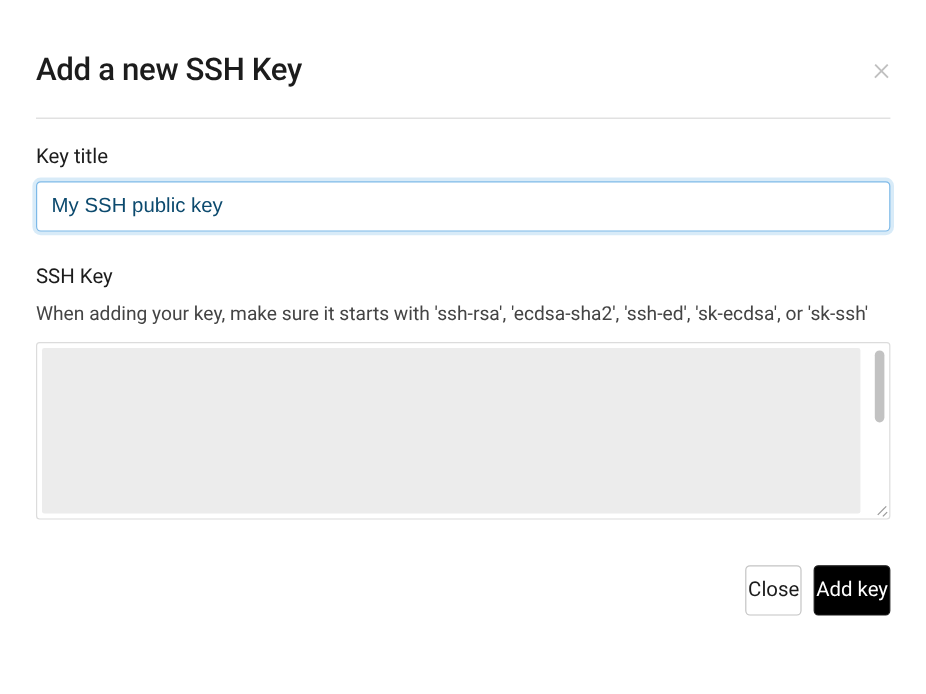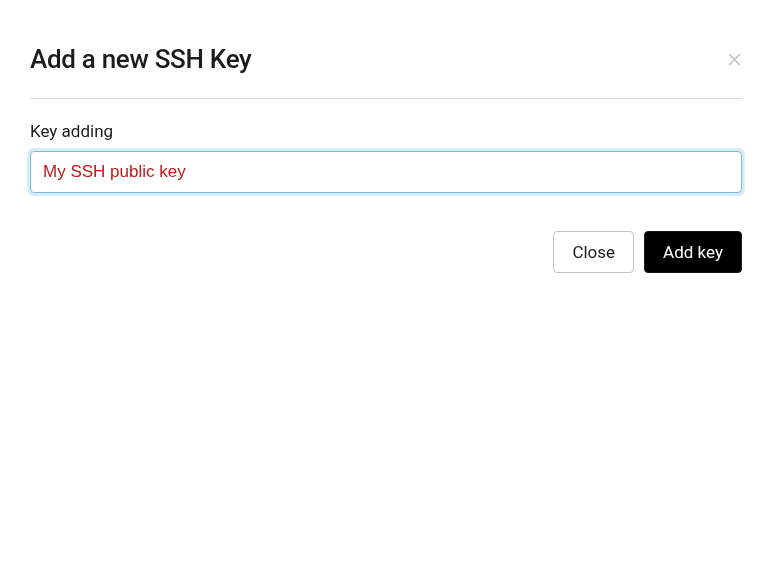--- a/index.html
+++ b/index.html
@@ -52,21 +52,21 @@
     .field-helper {
       font-size: 16px;
       color: #444;
       margin-bottom: 12px;
       line-height: 1.4;
     }
     .text-input {
       width: 100%;
       padding: 10px 12px;
       font-size: 17px;
-      color: #b91c1c;
+      color: #0c4a6e;
       border: 1px solid #7db9e8;
       border-radius: 4px;
       outline: none;
       box-shadow: 0 0 0 3px rgba(142, 197, 235, 0.35);
       background: #fff;
     }
     .textarea-wrapper {
       position: relative;
       width: 100%;
       height: 148px;
@@ -118,21 +118,21 @@
       right: -1px;
       bottom: 1px;
     }
     .dialog-footer {
       display: flex;
       justify-content: flex-end;
       gap: 10px;
       padding-top: 10px;
     }
     .btn {
-      padding: 10px 18px;
+      padding: 10px 1px;
       font-size: 17px;
       border-radius: 4px;
       cursor: pointer;
       font-family: inherit;
     }
     .btn-secondary {
       background: #fff;
       color: #1c1c1c;
       border: 1px solid #c4c4c4;
     }
@@ -146,23 +146,32 @@
 <body>
 
 <div class="dialog">
 
   <div class="dialog-header">
     <h1 class="dialog-title">Add a new SSH Key</h1>
     <span class="close-icon">×</span>
   </div>
 
   <div class="form-group">
-    <label class="field-label">Key adding</label>
+    <label class="field-label">Key title</label>
     <input type="text" class="text-input" value="My SSH public key" style="">
   </div>
 
+  <div class="form-group">
+    <label class="field-label">SSH Key</label>
+    <div class="field-helper">When adding your key, make sure it starts with 'ssh-rsa', 'ecdsa-sha2', 'ssh-ed', 'sk-ecdsa', or 'sk-ssh'</div>
+    <div class="textarea-wrapper">
+      <div class="textarea-content"></div>
+      <div class="textarea-scrollbar"></div>
+      <div class="textarea-resize"></div>
+    </div>
+  </div>
 
   <div class="dialog-footer">
     <button class="btn btn-secondary">Close</button>
     <button class="btn btn-primary">Add key</button>
   </div>
 
 </div>
 
 </body></html>

